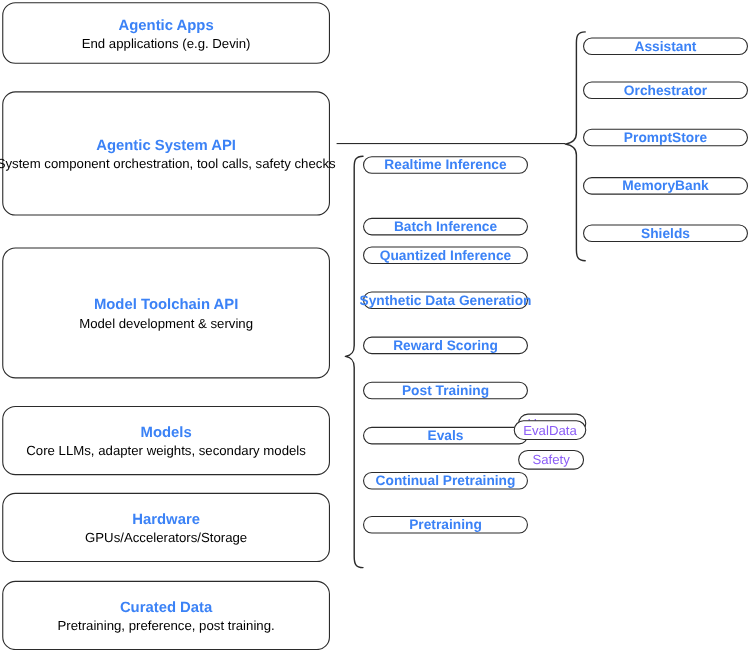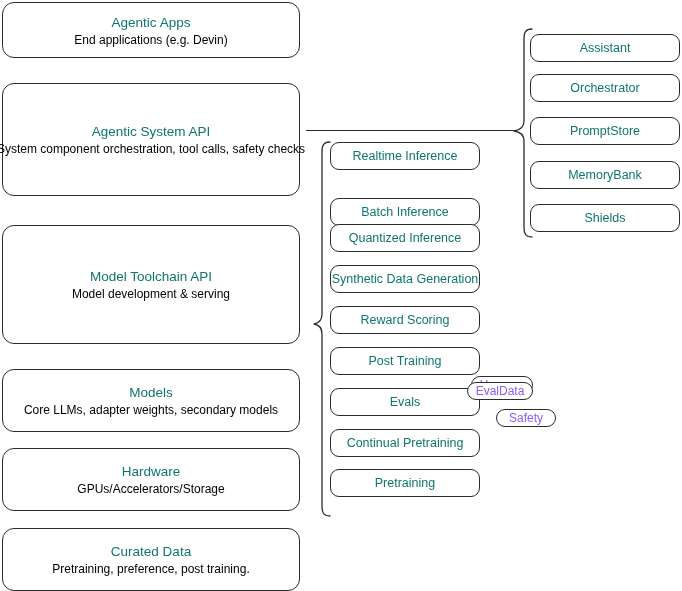--- a/index.html
+++ b/index.html
@@ -28,38 +28,39 @@
     background: #ffffff;
     display: flex;
     flex-direction: column;
     align-items: center;
     justify-content: center;
     text-align: center;
   }
   .box .title {
     font-size: 13.5px;
     line-height: 17px;
-    color: #0f766e;
+    color: #3b82f6;
     white-space: nowrap;
+    font-weight: bold;
   }
   .box .subtitle {
     font-size: 12px;
     line-height: 13px;
     color: #000;
     margin-top: 3px;
     white-space: nowrap;
   }
 
   
   .layer-box { width: 298px; left: 2px; }
 
   
   .cap-box {
     width: 150px;
-    height: 28px;
+    height: 16px;
     border-radius: 9px;
     border: 1.3px solid #2b2b2b;
     font-size: 12.5px;
   }
   .cap-box .title { font-size: 12.5px; }
 
   .cap-box.mid { left: 330px; }
   .cap-box.right { left: 530px; }
 
   
@@ -177,21 +178,21 @@
   </div>
   <div class="box cap-box mid" style="top:429px;text-align:center;">
     <div class="title">Continual Pretraining</div>
   </div>
   <div class="box cap-box mid" style="top:469px;">
     <div class="title">Pretraining</div>
   </div>
 
   <div class="oval" style="left:471px; top:376px; width:62px; height:18px;">Harness</div>
   <div class="oval" style="left:467px; top:382px; width:66px; height:18px;">EvalData</div>
-  <div class="oval" style="left:471px; top:409px; width:60px; height:18px;margin-left:25px;">Safety</div>
+  <div class="oval" style="left:471px; top:409px; width:60px; height:18px;">Safety</div>
 
   <div class="box cap-box right" style="top:34px;">
     <div class="title">Assistant</div>
   </div>
   <div class="box cap-box right" style="top:74px;">
     <div class="title">Orchestrator</div>
   </div>
   <div class="box cap-box right" style="top:117px;">
     <div class="title">PromptStore</div>
   </div>

